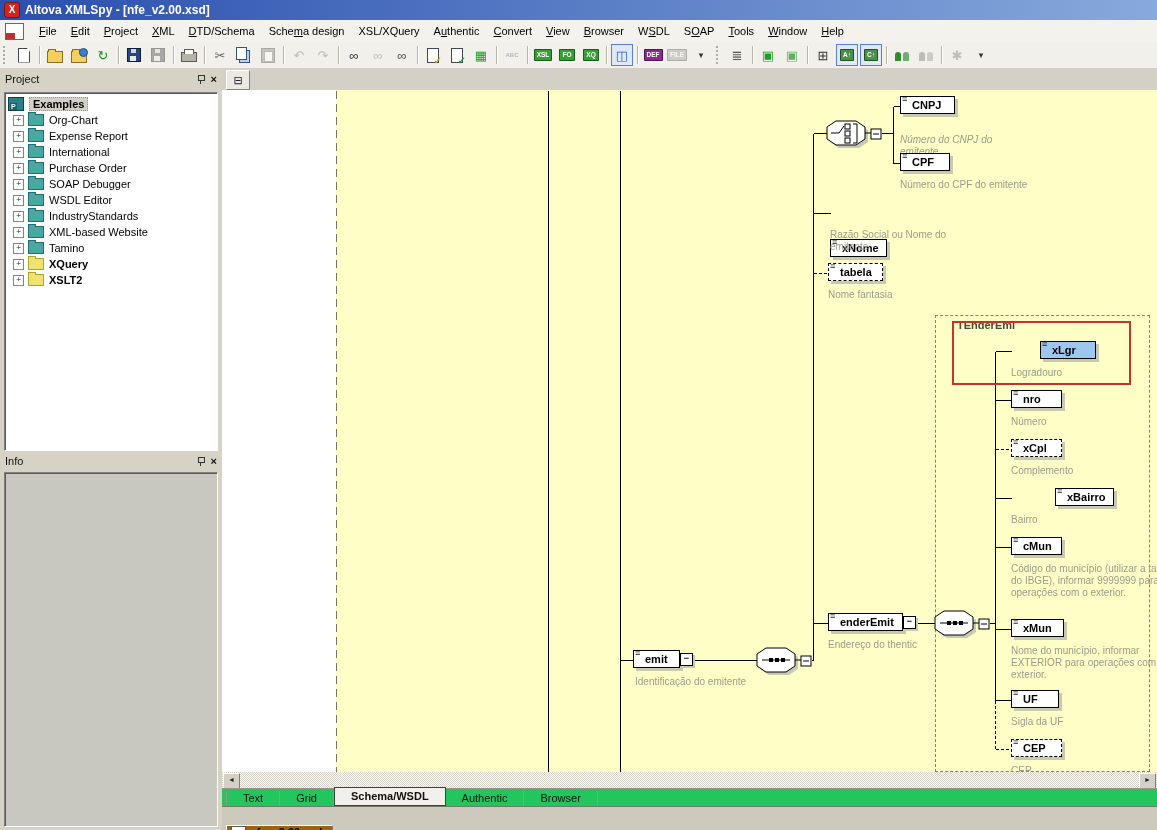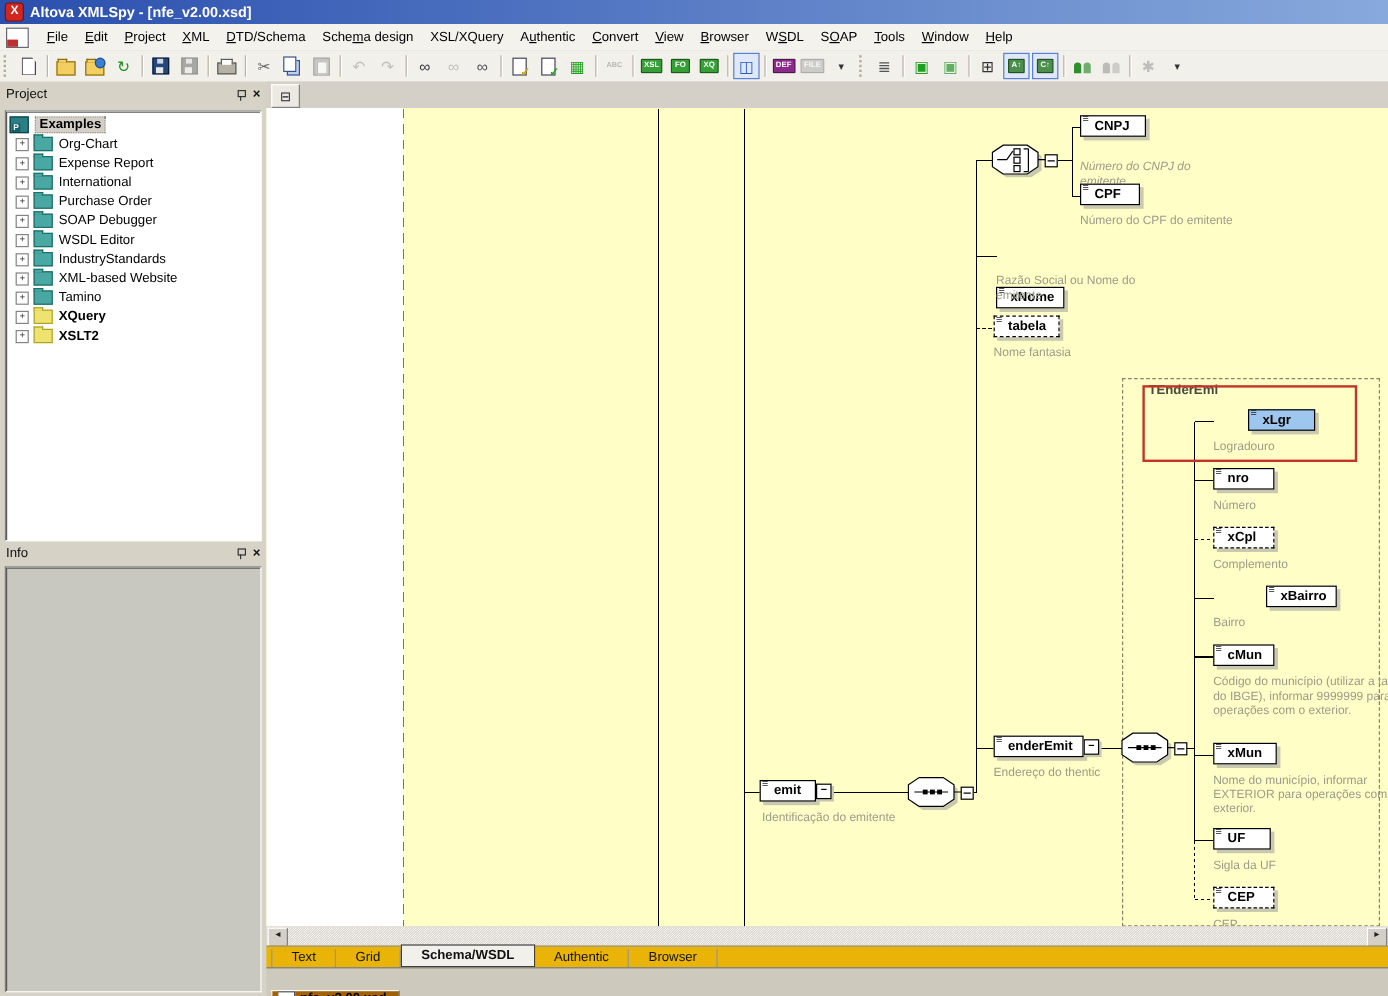--- a/index.html
+++ b/index.html
@@ -104,21 +104,21 @@
   .tcontainer{position:absolute;border:1px dashed #85846a;color:#4a4a40;
      font-size:11px;font-weight:bold;padding:3px 0 0 21px;box-sizing:border-box;}
   .redrect{position:absolute;border:2px solid #c23528;}
   
   .hscroll{position:absolute;left:0;top:704px;width:935px;height:16px;background-color:#d4d0c8;
     background-image:linear-gradient(45deg,#fff 25%,transparent 25% 75%,#fff 75%),
                      linear-gradient(45deg,#fff 25%,transparent 25% 75%,#fff 75%);
     background-position:0 0,1px 1px;background-size:2px 2px;}
   .sbtn{position:absolute;top:1px;width:15px;height:14px;background:#d4d0c8;border:1px solid #808080;
     border-top-color:#fff;border-left-color:#fff;font-size:7px;line-height:12px;text-align:center;color:#222;}
-  .viewtabs{position:absolute;left:0;top:720px;width:935px;height:18px;background:#eab308;
+  .viewtabs{position:absolute;left:0;top:720px;width:935px;height:18px;background:#22c55e;
     border-top:1px solid #9a968a;display:flex;align-items:flex-end;padding-left:4px;box-sizing:border-box;}
   .vtab{height:15px;line-height:15px;font-size:11px;padding:0 16px;border-right:1px solid #9a968a;color:#111;}
   .vtab:first-child{border-left:1px solid #9a968a;}
   .vtab.active{border:1px solid #404040;background:#f2f0ea;font-weight:bold;height:17px;line-height:16px;}
   .doctabs{position:absolute;left:0;top:738px;width:935px;height:24px;background:#cdc9bd;border-top:1px solid #7a7668;}
   .dtab{position:absolute;left:4px;top:18px;height:21px;background:#a16207;border:1px solid #808080;
     border-bottom:none;border-top-color:#fff;border-left-color:#fff;display:flex;align-items:flex-start;
     padding:0 10px 0 4px;font-size:11px;font-weight:bold;}
   .xsdicon{width:13px;height:15px;background:#fff;border:1px solid #556;position:relative;margin-right:4px;}
   .xsdicon::after{content:"xsd";position:absolute;left:-1px;bottom:1px;background:#8b2a8b;color:#fff;

